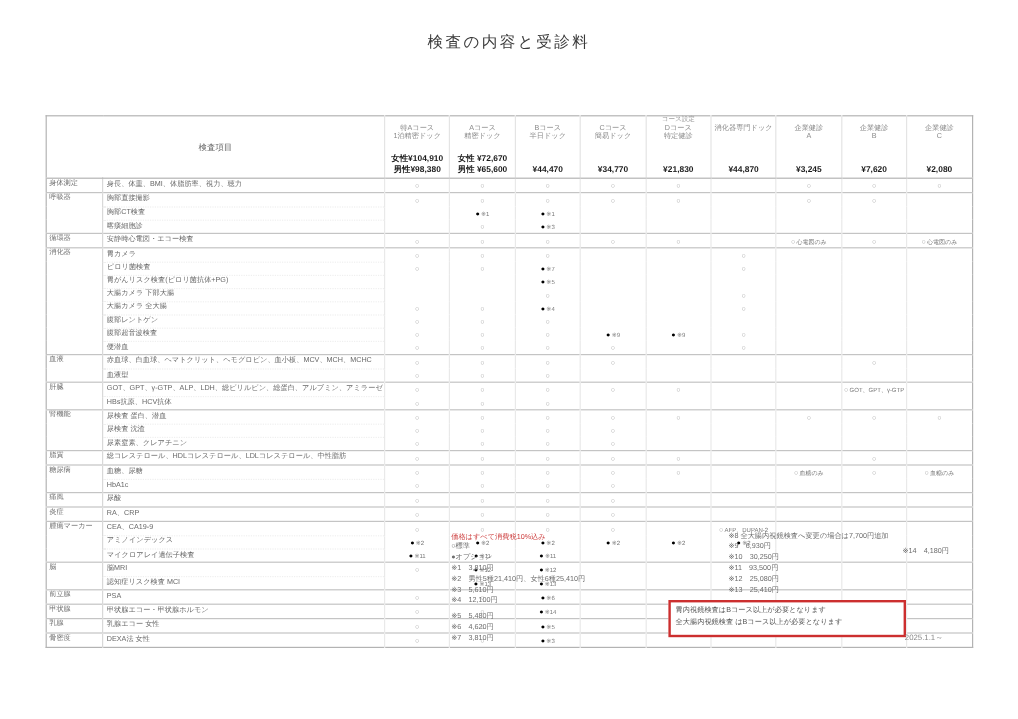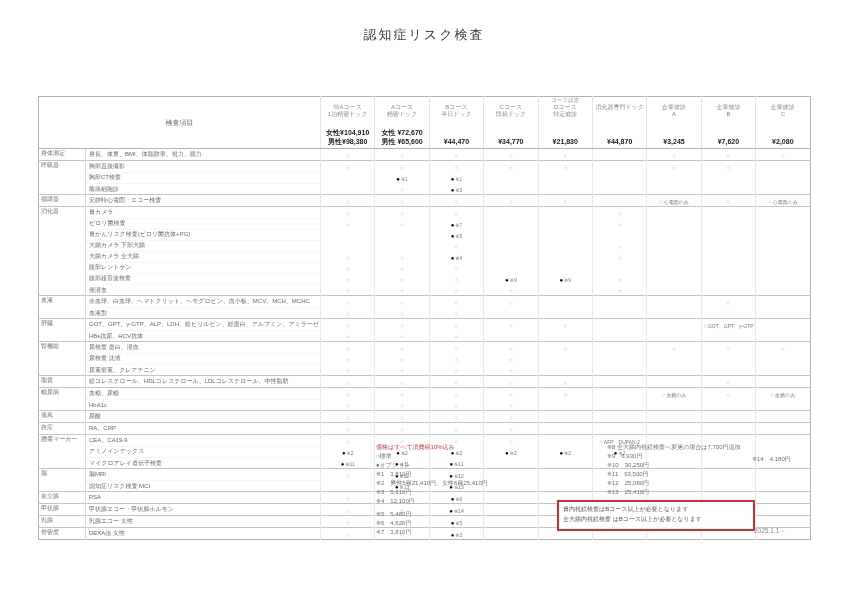--- a/index.html
+++ b/index.html
@@ -39,21 +39,21 @@
   .fn-spacer{height:4px;}
   .red-box{position:absolute;left:557px;top:500px;width:198px;height:31px;
            border:2px solid #cc2f2f;box-sizing:border-box;padding:2px 4px;background:#fff;}
   .red-box .line{font-size:6px;color:#555;line-height:10px;white-space:nowrap;}
   .date{position:absolute;left:754px;top:527px;font-size:6.5px;color:#8a8a8a;white-space:nowrap;}
 </style>
 </head>
 <body>
 
 <div class="page">
-  <div class="title">認知症リスク検査</div>
+  <div class="title">検査の内容と受診料</div>
   <div id="table-root">
       <table>
         <colgroup>
           <col style="width: 47px;">
           <col style="width: 235px;">
           <col style="width: 54.4px;">
           <col style="width: 54.4px;">
           <col style="width: 54.4px;">
           <col style="width: 54.4px;">
           <col style="width: 54.4px;">

